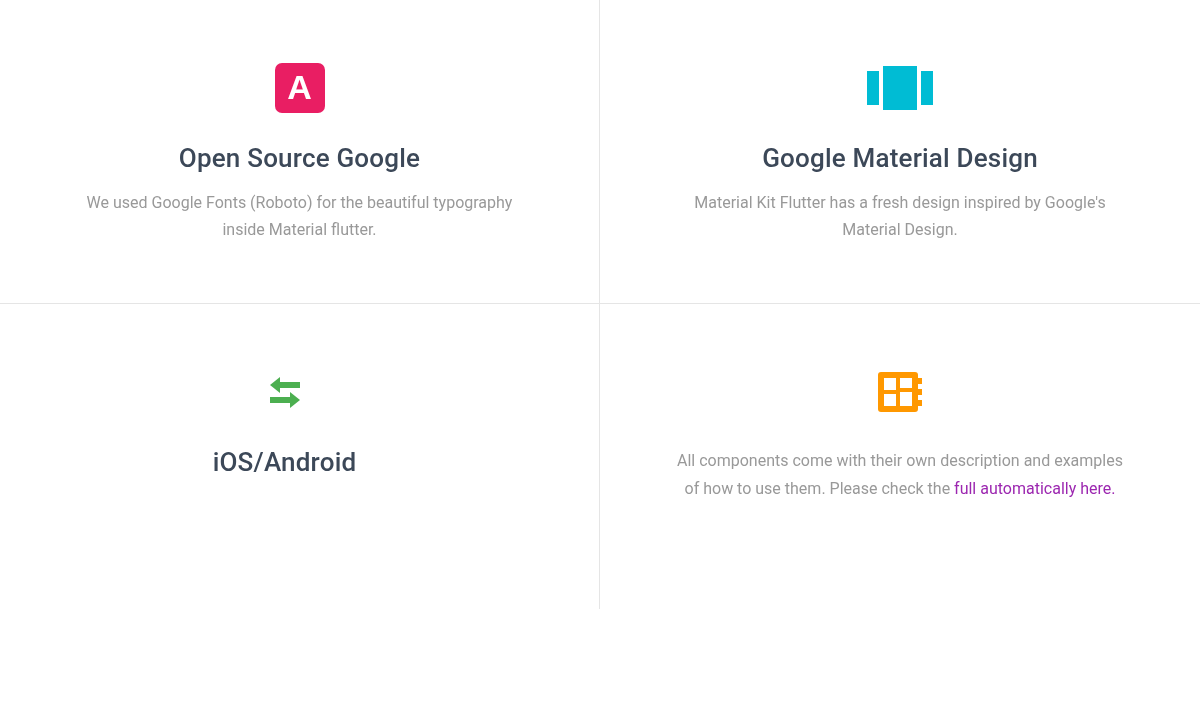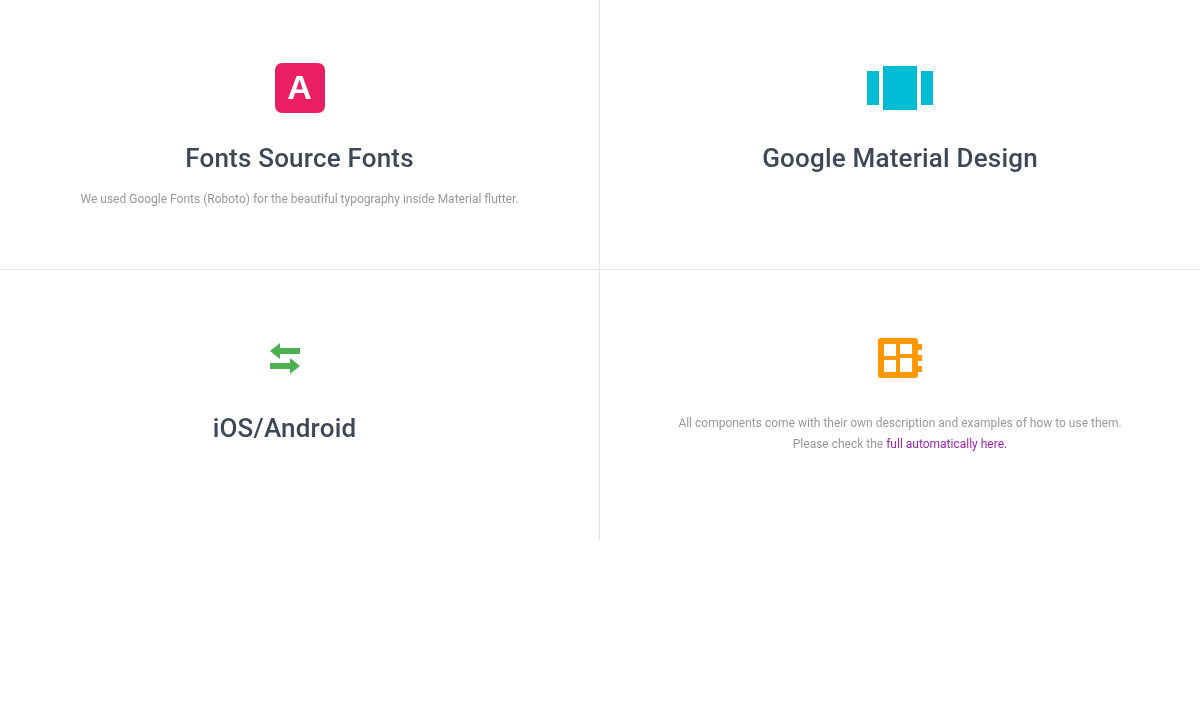--- a/index.html
+++ b/index.html
@@ -31,21 +31,21 @@
   .icon-box { height:55px; display:flex; align-items:center; justify-content:center; margin-bottom:28px; }
 
   h2 {
     font-weight:500;
     font-size:26px;
     color:#3c4858;
     margin-bottom:16px;
     letter-spacing:0.2px;
   }
   p {
-    font-size:12px;
+    font-size:16px;
     line-height:1.7;
     color:#999999;
     max-width:460px;
   }
   a.doc-link {
     color:#9c27b0;
     text-decoration:none;
   }
 
   
@@ -66,33 +66,34 @@
 </style>
 </head>
 <body>
 
 <div class="grid">
 
   <div class="cell cell-1">
     <div class="icon-box">
       <div class="fonts-icon">A</div>
     </div>
-    <h2>Fonts Source Fonts</h2>
+    <h2>Open Source Google</h2>
     <p>We used Google Fonts (Roboto) for the beautiful typography inside Material flutter.</p>
   </div>
 
   <div class="cell cell-2">
     <div class="icon-box">
       <div class="carousel-icon">
         <div class="side"></div>
           <div class="mid"></div>
           <div class="side"></div>
       </div>
     </div>
     <h2>Google Material Design</h2>
+    <p>Material Kit Flutter has a fresh design inspired by Google's Material Design.</p>
   </div>
 
   <div class="cell cell-3">
     <div class="icon-box">
       <svg width="60" height="50" viewBox="0 0 60 50">
         <g fill="#4caf50">
 
           <rect x="25" y="15" width="20" height="6"></rect>
           <polygon points="25,10 25,26 15,18"></polygon>
 

